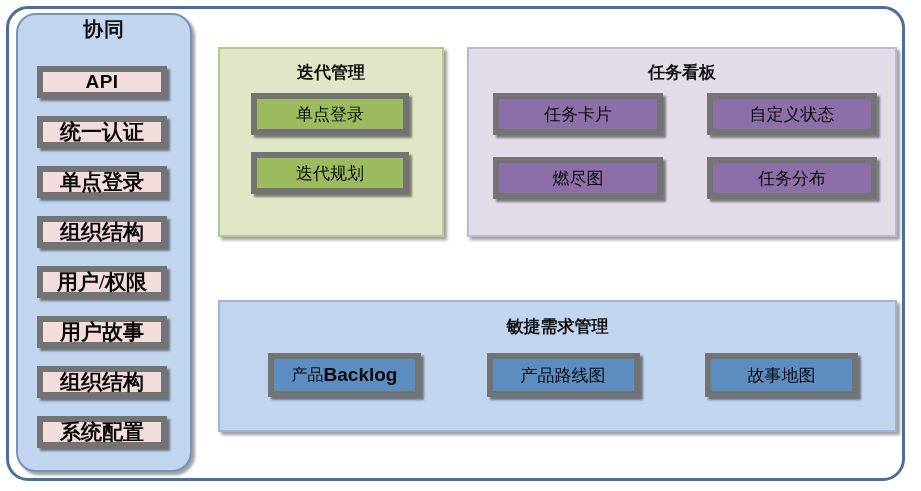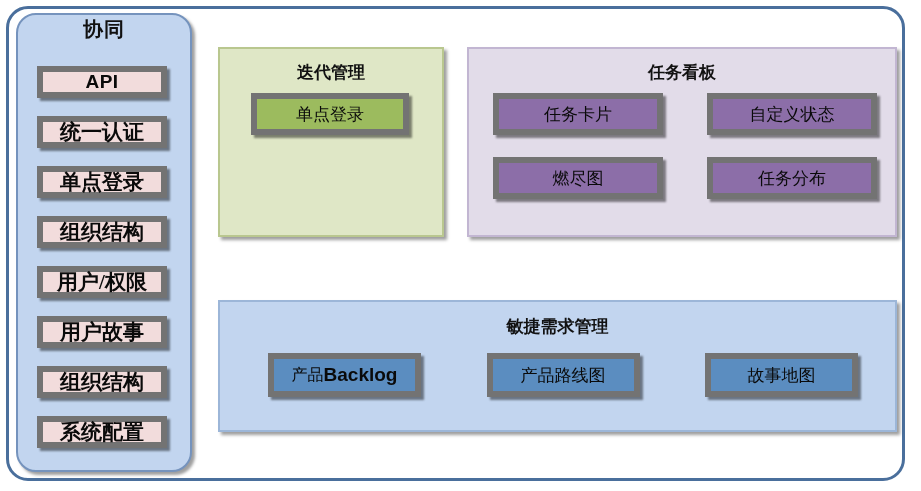--- a/index.html
+++ b/index.html
@@ -205,20 +205,21 @@
       <div class="item-box sidebar-item">用户故事</div>
       <div class="item-box sidebar-item">组织结构</div>
       <div class="item-box sidebar-item">系统配置</div>
     </div>
   </div>
 
   <div class="panel panel-iteration">
     <div class="panel-title">迭代管理</div>
     <div class="iteration-list">
       <div class="item-box iteration-item">单点登录</div>
+      <div class="item-box iteration-item">迭代规划</div>
     </div>
   </div>
 
   <div class="panel panel-agile">
     <div class="panel-title">敏捷需求管理</div>
     <div class="agile-row">
       <div class="item-box agile-item item-mixed">
         <span>产品</span>
           <span class="latin">Backlog</span>
       </div>

